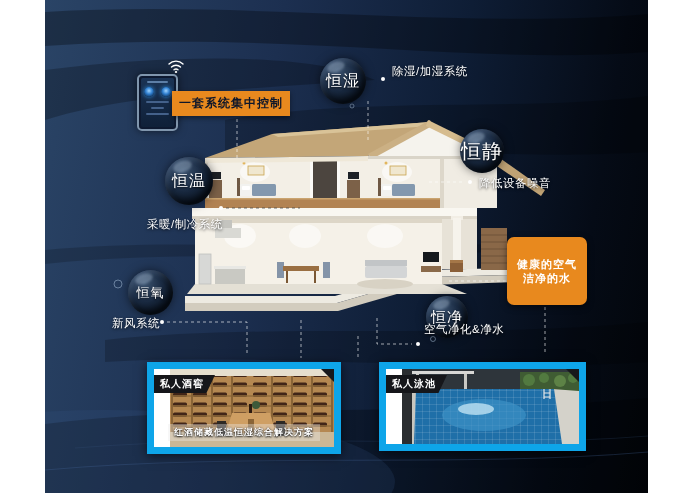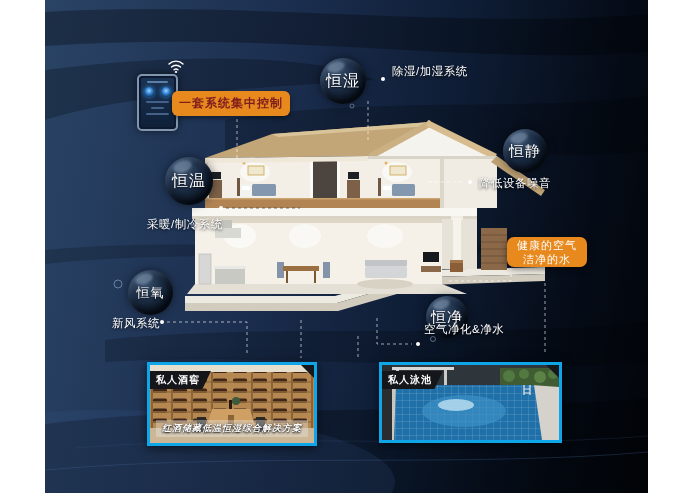--- a/index.html
+++ b/index.html
@@ -24,58 +24,57 @@
     content:"";position:absolute;left:16%;top:9%;width:40%;height:22%;
     border-radius:50%;background:rgba(205,225,245,.30);filter:blur(1px);
     transform:rotate(-18deg);
   }
   .feature-desc{
     position:absolute;color:#fff;font-size:11.5px;font-weight:500;letter-spacing:.5px;
     text-shadow:0 1px 3px rgba(0,0,0,.85);z-index:6;white-space:nowrap;
   }
   
   .orange-tag{
-    position:absolute;background:#e8891e;color:#7f1d1d;font-size:12px;font-weight:bold;
-    padding:4px 7px;border-radius:6px;letter-spacing:1px;z-index:6;white-space:nowrap;
+    position:absolute;background:#e8891e;color:#0f172a;font-size:12px;font-weight:bold;
+    padding:4px 7px;border-radius:0;letter-spacing:1px;z-index:6;white-space:nowrap;
     box-shadow:0 2px 5px rgba(0,0,0,.45);
   }
   .orange-box{
-    position:absolute;background:#e8891e;color:#fff;font-size:11px;font-weight:normal;
-    padding:1px 4px;border-radius:7px;text-align:center;line-height:14px;letter-spacing:1px;
+    position:absolute;background:#e8891e;color:#fff;font-size:11px;font-weight:bold;
+    padding:20px 4px;border-radius:7px;text-align:center;line-height:14px;letter-spacing:1px;
     z-index:6;box-shadow:0 2px 6px rgba(0,0,0,.5);width:72px;
   }
   
   .phone{
     position:absolute;left:137px;top:74px;width:37px;height:53px;z-index:6;
     background:#0d1930;border:2px solid #8096ad;border-radius:5px;
     box-shadow:0 0 8px rgba(0,0,0,.55);
   }
   .phone-screen{position:absolute;inset:2px;border-radius:2px;background:linear-gradient(#1b3354,#0f2038);}
   .p-head{height:2px;margin:3px 6px 0;background:#5d7ea6;border-radius:1px;}
   .knob-row{display:flex;justify-content:space-around;margin-top:4px;}
   .knob{
     width:10px;height:10px;border-radius:50%;
     background:radial-gradient(circle at 50% 38%, #9fd4ff 0%, #2f7fd0 42%, #123a66 78%);
     box-shadow:0 0 4px #2f8fe0;
   }
   .p-row{height:2px;margin:4px 5px 0;background:#44618a;border-radius:1px;}
   .p-row.short{margin:4px 10px 0;}
   
-  .card{position:absolute;background:#fff;border:3px solid #0ea5e9;z-index:6;box-shadow:0 2px 10px rgba(0,0,0,.6);}
+  .card{position:absolute;background:#fff;border:7px solid #0ea5e9;z-index:6;box-shadow:0 2px 10px rgba(0,0,0,.6);padding-left:16px;}
   .card svg{display:block;}
   .card-tag{
     position:absolute;top:6px;left:0;background:#15161a;color:#fff;font-size:10px;font-weight:bold;
     padding:2px 11px 2px 6px;letter-spacing:1px;clip-path:polygon(0 0,100% 0,86% 100%,0 100%);white-space:nowrap;
   }
   .card-caption{
     position:absolute;bottom:6px;left:50%;transform:translateX(-50%);
     background:rgba(235,235,235,.38);color:#fff;font-size:9px;font-weight:bold;
     padding:2px 6px;white-space:nowrap;letter-spacing:1px;
     text-shadow:0 1px 2px rgba(0,0,0,.95),0 0 2px rgba(0,0,0,.6);
-    font-style:italic;
   }
   .fold{position:absolute;top:0;right:0;width:0;height:0;border-top:13px solid #17181c;border-left:13px solid transparent;}
   
   #bg-waves{position:absolute;left:0;top:0;z-index:0;}
   #house{position:absolute;left:185px;top:108px;z-index:2;}
   #connectors{position:absolute;left:0;top:0;z-index:4;pointer-events:none;}
   #wifi{position:absolute;left:167px;top:58px;z-index:6;}
 </style>
 </head>
 <body>
@@ -222,21 +221,21 @@
     <div class="p-row"></div>
     <div class="p-row short"></div>
     <div class="p-row"></div>
   </div>
 </div>
 <div class="orange-tag" style="left:172px;top:91px;">一套系统集中控制</div>
 
 <div class="bubble" style="left:320px;top:58px;width:46px;height:46px;font-size:16px;">恒湿</div>
 <div class="feature-desc" style="left:392px;top:64px;">除湿/加湿系统</div>
 
-<div class="bubble" style="left:460px;top:129px;width:44px;height:44px;font-size:15px;margin-left:43px;">恒静</div>
+<div class="bubble" style="left:460px;top:129px;width:44px;height:44px;font-size:20px;">恒静</div>
 <div class="feature-desc" style="left:479px;top:176px;text-align:right;">降低设备噪音</div>
 
 <div class="bubble" style="left:165px;top:157px;width:48px;height:48px;font-size:16px;">恒温</div>
 <div class="feature-desc" style="left:147px;top:201px;margin-top:16px;">采暖/制冷系统</div>
 
 <div class="bubble" style="left:128px;top:270px;width:45px;height:45px;font-size:13px;">恒氧</div>
 <div class="feature-desc" style="left:112px;top:316px;">新风系统</div>
 
 <div class="bubble" style="left:426px;top:296px;width:42px;height:42px;font-size:15px;">恒净</div>
 <div class="feature-desc" style="left:424px;top:322px;">空气净化&amp;净水</div>

